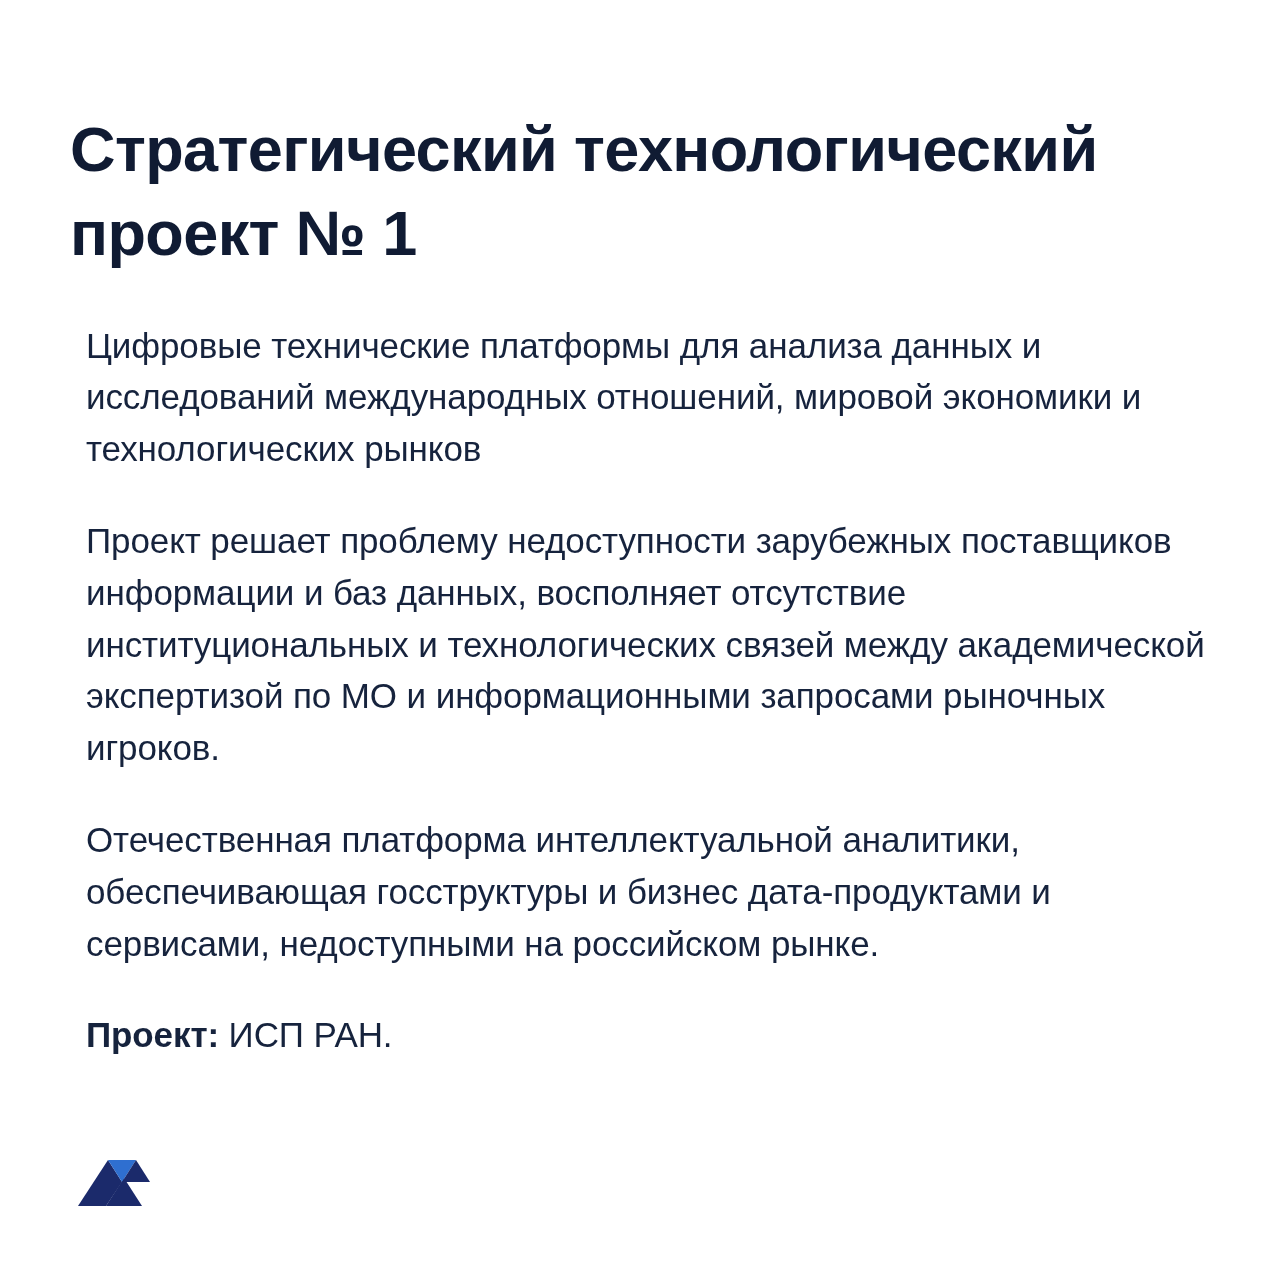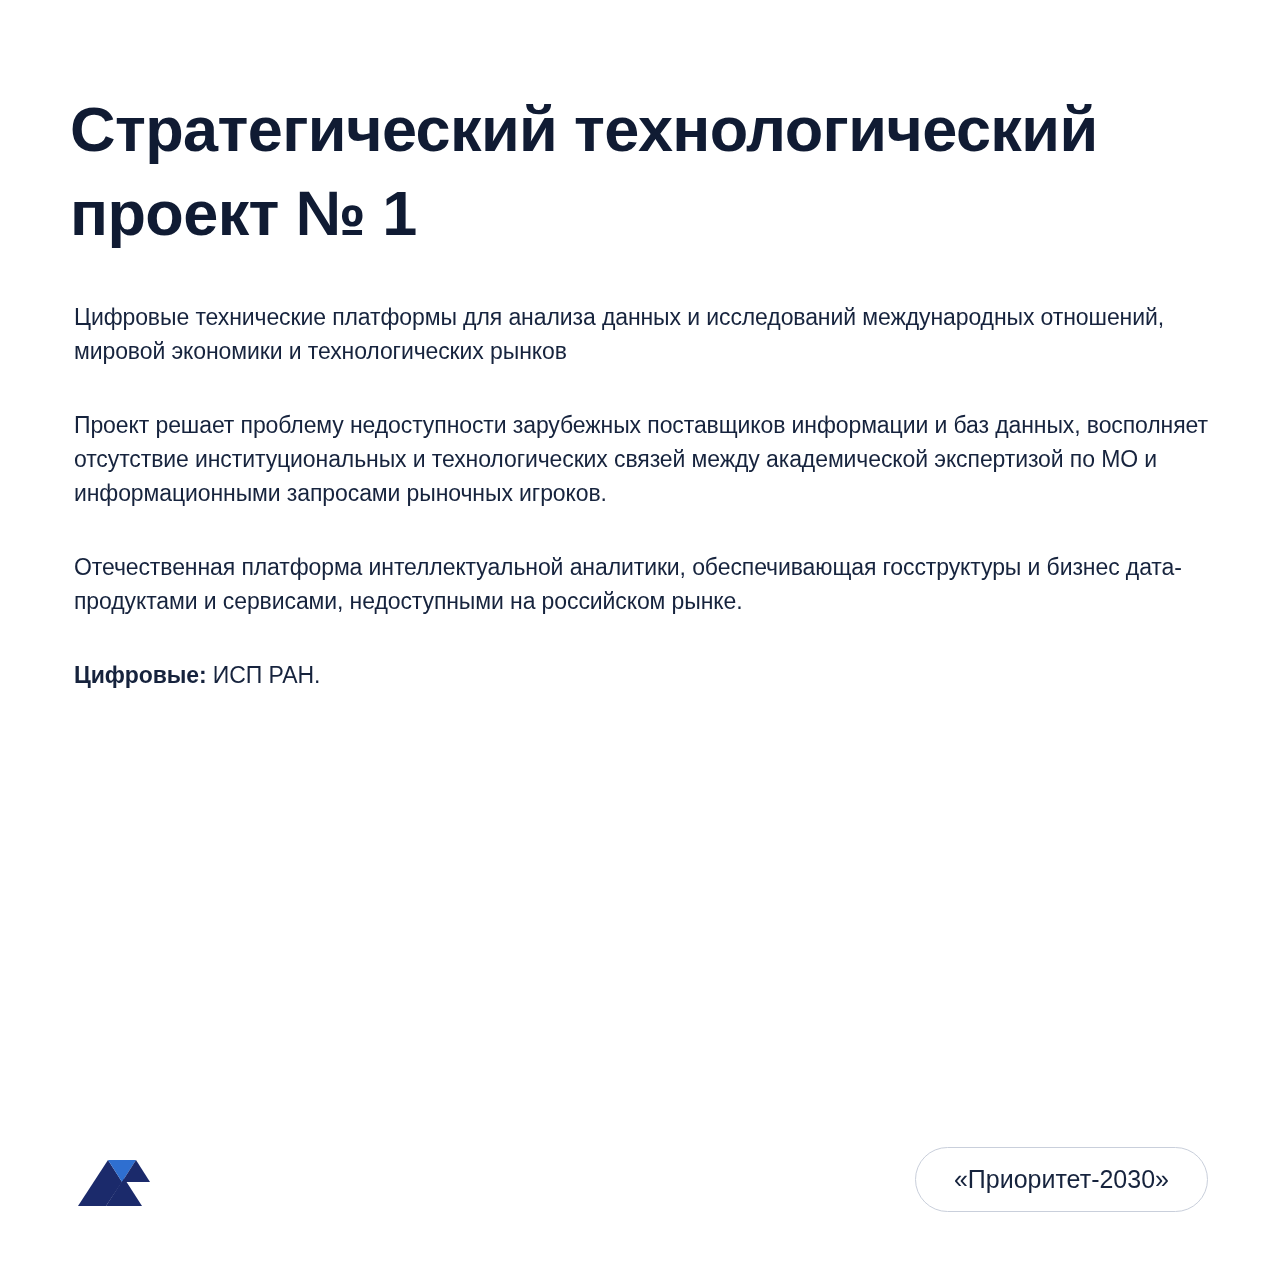--- a/index.html
+++ b/index.html
@@ -35,38 +35,38 @@
     font-weight: 400;
   }
   .pager {
     font-size: 21px;
     color: #2c3a52;
     letter-spacing: 1px;
     font-weight: 400;
     padding-right: 4px;
   }
   .title {
-    margin-top: 22px;
+    margin-top: 42px;
     font-size: 63px;
     line-height: 1.33;
     font-weight: 700;
     letter-spacing: -0.6px;
     color: #101b33;
     max-width: 1110px;
   }
   .body {
     margin-top: 44px;
     max-width: 1180px;
   }
   .para {
-    font-size: 23px;
+    font-size: 35px;
     line-height: 1.48;
     color: #16233d;
     font-weight: 400;
-    margin: 0 0 40px 4px;
+    margin: 0 0 40px 16px;
     letter-spacing: -0.1px;
   }
   .para:last-child {
     margin-bottom: 0;
   }
   .partner-label {
     font-weight: 700;
   }
   .footer {
     position: absolute;
@@ -101,26 +101,25 @@
 
 <div class="slide">
 
 
   <h1 class="title">Стратегический технологический проект № 1</h1>
 
   <div class="body">
     <p class="para">Цифровые технические платформы для анализа данных и исследований международных отношений, мировой экономики и технологических рынков</p>
     <p class="para">Проект решает проблему недоступности зарубежных поставщиков информации и баз данных, восполняет отсутствие институциональных и технологических связей между академической экспертизой по МО и информационными запросами рыночных игроков.</p>
     <p class="para">Отечественная платформа интеллектуальной аналитики, обеспечивающая госструктуры и бизнес дата-продуктами и сервисами, недоступными на российском рынке.</p>
-    <p class="para"><span class="partner-label">Цифровые:</span><span> ИСП РАН.</span></p>
+    <p class="para"><span class="partner-label">Проект:</span><span> ИСП РАН.</span></p>
   </div>
 
   <div class="footer">
     <svg class="logo" viewBox="0 0 80 66" aria-hidden="true">
       <polygon points="0,60 30,14 44,36 28,60" fill="#1b2a6b"></polygon>
       <polygon points="28,60 46,32 64,60" fill="#1b2a6b"></polygon>
       <polygon points="30,14 44,36 58,14" fill="#2f6fd0"></polygon>
       <polygon points="44,36 58,14 72,36 58,36" fill="#1b2a6b"></polygon>
     </svg>
-    <div class="badge">«Приоритет-2030»</div>
   </div>
 
 </div>
 
 </body></html>

